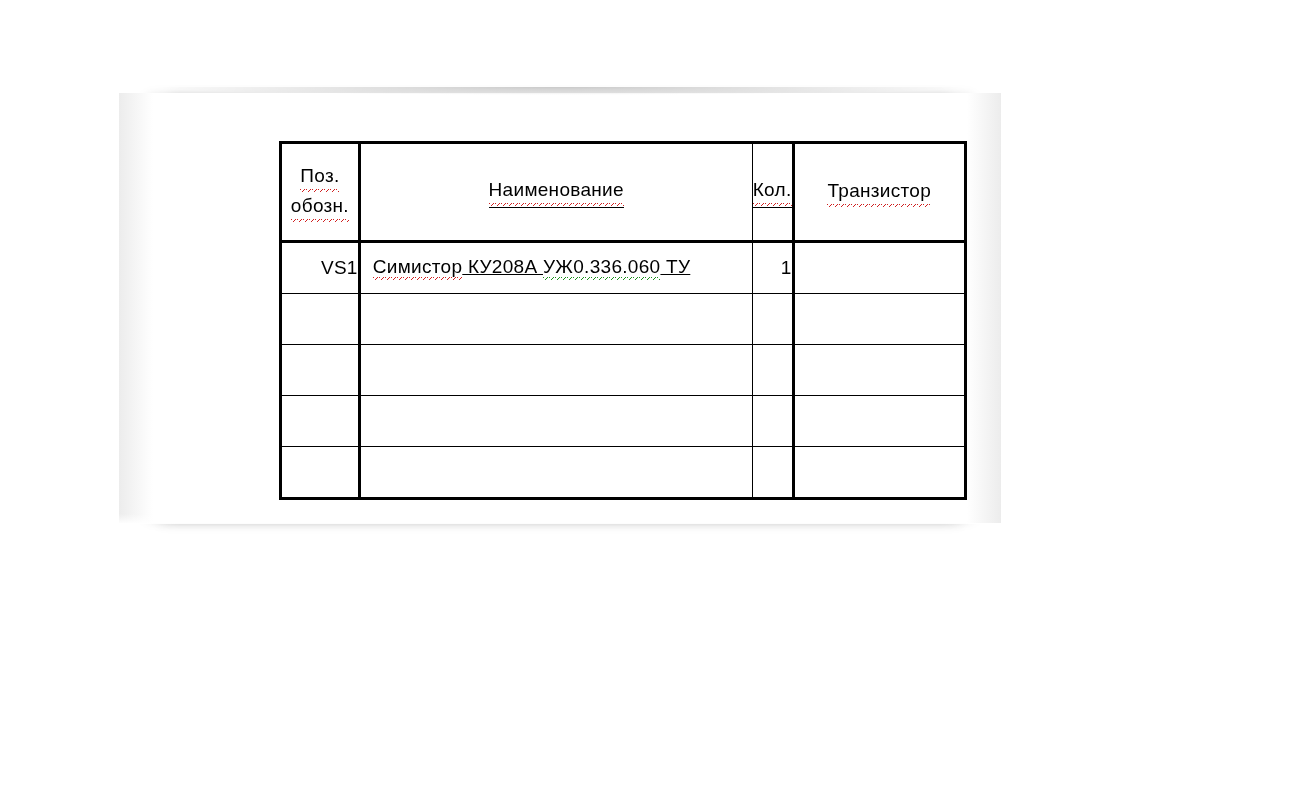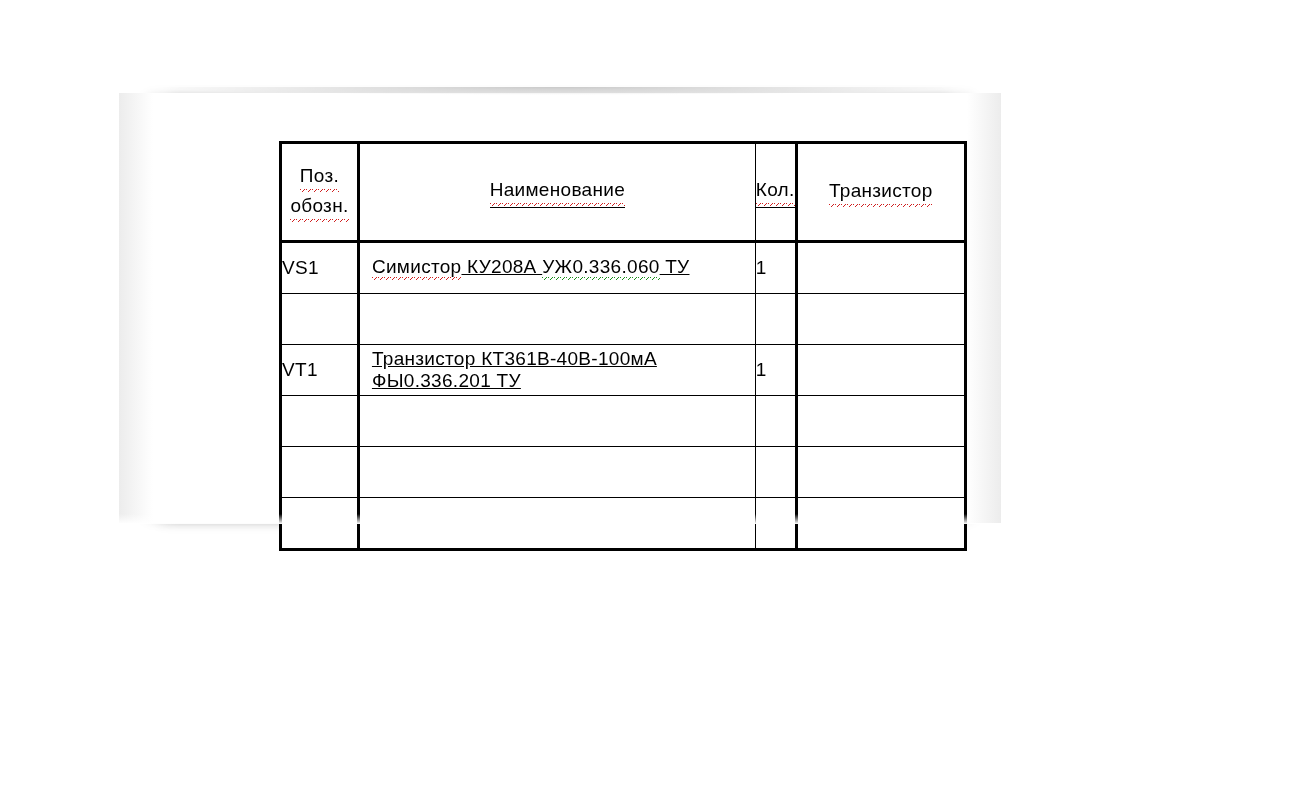--- a/index.html
+++ b/index.html
@@ -94,21 +94,21 @@
 
   
   table.spec th:nth-child(4), table.spec td:nth-child(4) { border-left-width: 3px; }
   table.spec th:nth-child(2), table.spec td:nth-child(2) { border-left-width: 3px; }
 
   .cell-pad {
     padding: 0 12px;
     display: block;
     text-decoration: underline;
   }
-  .center { text-align: left; }
+  .center { text-align: right; }
 
   .spell-red {
     display: inline-block;
     background-image: repeating-linear-gradient(135deg, #d02020 0 1.2px, transparent 1.2px 3px);
     background-repeat: repeat-x;
     background-position: 0 100%;
     background-size: 6px 3px;
     padding-bottom: 2px;
   }
   .spell-green {
@@ -185,30 +185,20 @@
         <td class="center"><span></span></td>
         <td>
             <span class="cell-pad"></span>
           </td>
         <td class="center"><span></span></td>
         <td>
             <span class="cell-pad"></span>
           </td>
       </tr>
 
-      <tr>
-        <td class="center"><span>VT1</span></td>
-        <td>
-            <span class="cell-pad">Транзистор КТ361В-40В-100мА ФЫ0.336.201 ТУ</span>
-          </td>
-        <td class="center"><span>1</span></td>
-        <td>
-            <span class="cell-pad"></span>
-          </td>
-      </tr>
 
       <tr>
         <td class="center"><span></span></td>
         <td>
             <span class="cell-pad"></span>
           </td>
         <td class="center"><span></span></td>
         <td>
             <span class="cell-pad"></span>
           </td>

